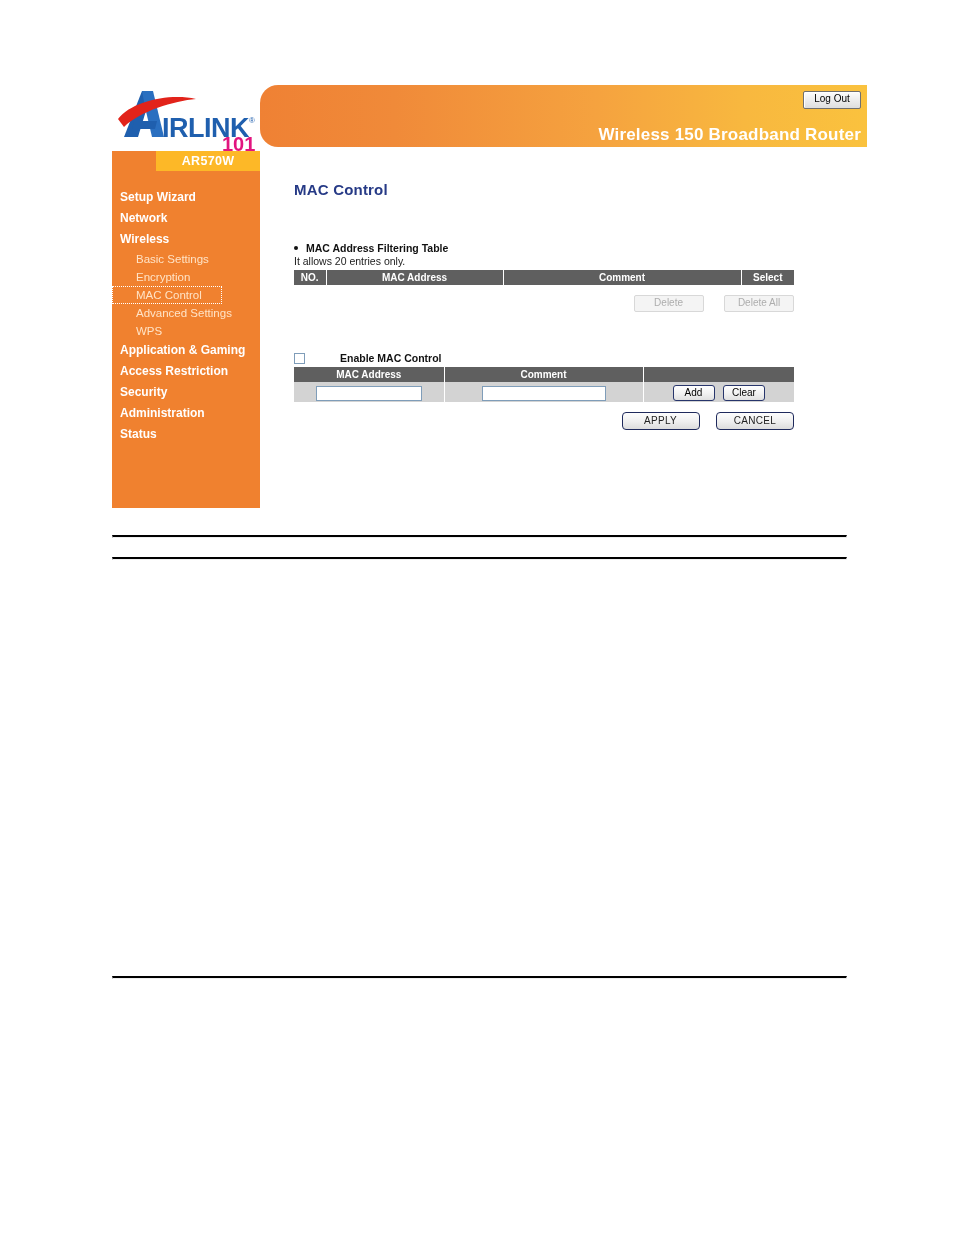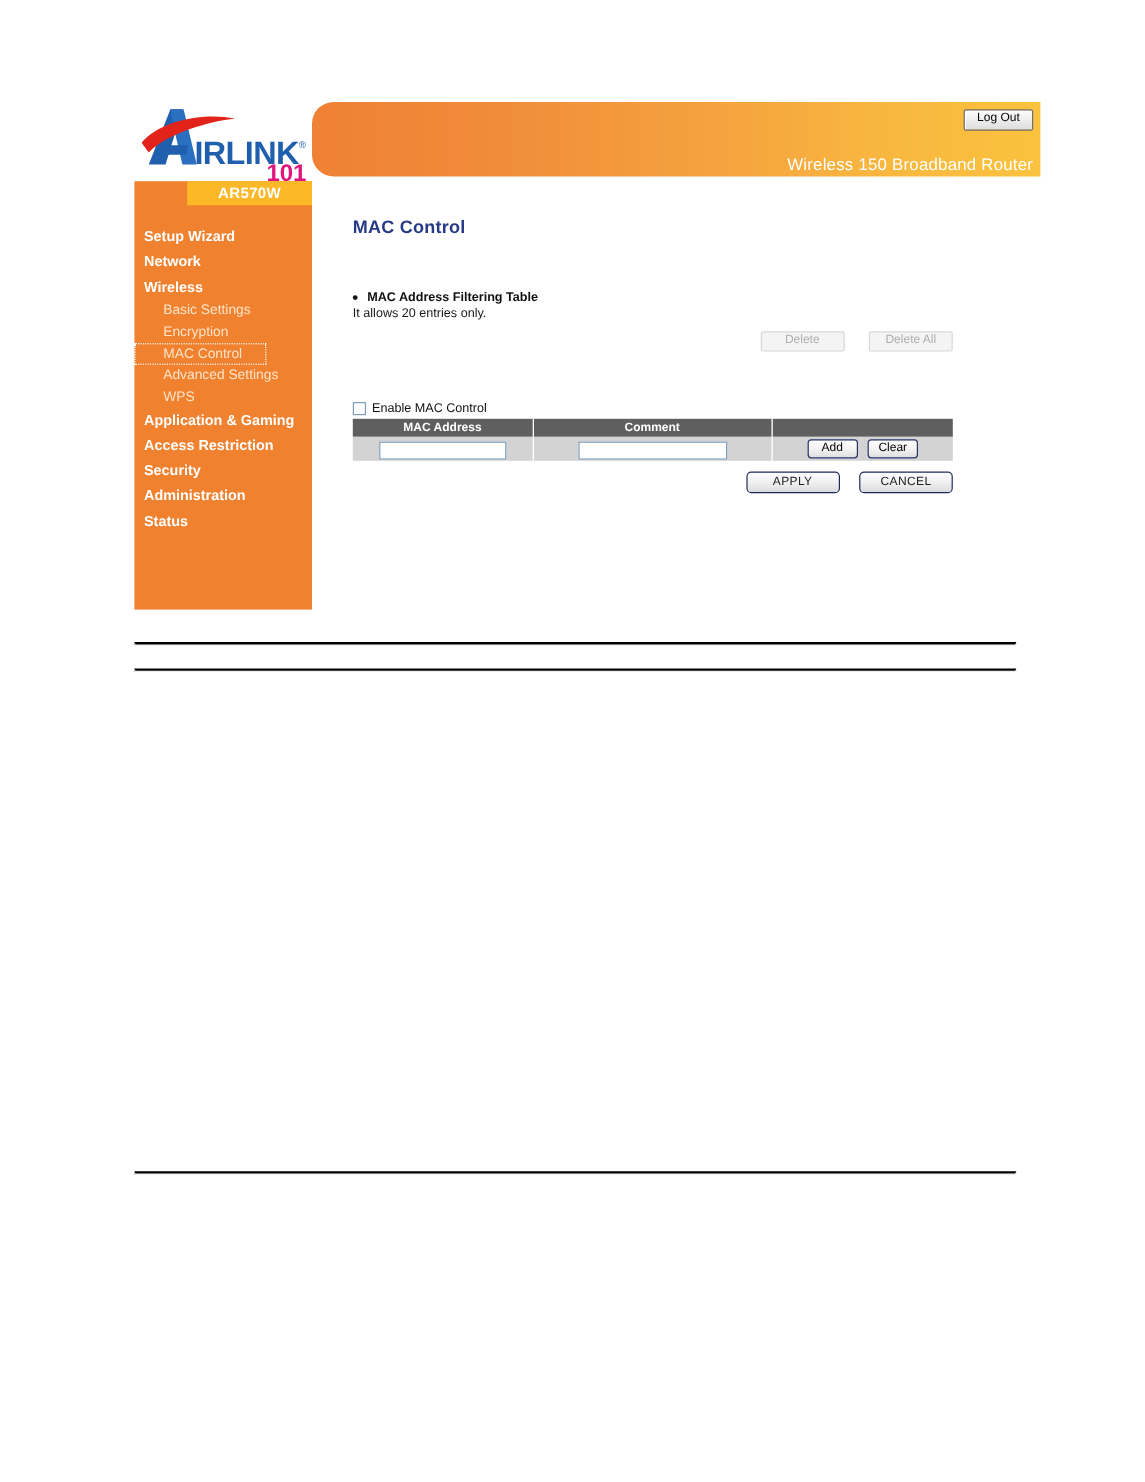--- a/index.html
+++ b/index.html
@@ -51,22 +51,22 @@
     background: linear-gradient(to right, #ef8134 0%, #f08a39 22%, #f5a23f 55%, #f8b83f 80%, #fac23e 100%);
     border-top-left-radius: 18px;
     border-bottom-left-radius: 18px;
     padding-left: 21px;
   }
   .banner-title {
     position: absolute;
     right: 6px;
     bottom: 2px;
     color: #ffffff;
-    font-size: 14px;
-    font-weight: normal;
+    font-size: 17px;
+    font-weight: bold;
     letter-spacing: 0.2px;
     white-space: nowrap;
   }
   .logout-btn {
     position: absolute;
     right: 6px;
     top: 6px;
     width: 56px;
     height: 16px;
     line-height: 14px;
@@ -259,24 +259,25 @@
     border: 1px solid #1f2a5c;
     border-radius: 4px;
     margin-left: 12px;
     letter-spacing: 0.3px;
   }
 
   .enable-row {
     margin-top: 40px;
     margin-bottom: 3px;
     font-size: 10.5px;
-    font-weight: normal;
+    font-weight: bold;
     color: #111111;
     display: flex;
     align-items: center;
+    gap: 30px;
   }
   .cbx {
     width: 11px; height: 11px;
     border: 1px solid #7f9db9;
     background: #ffffff;
     margin-right: 5px;
     display: inline-block;
     cursor: pointer;
     box-sizing: border-box;
   }
@@ -345,20 +346,37 @@
 
       <h1 class="page-title">MAC Control</h1>
 
 
       <div class="section-head">
         <span class="bullet"></span>
         <span>MAC Address Filtering Table</span>
       </div>
       <div class="section-note">It allows 20 entries only.</div>
 
+      <table class="grid">
+        <colgroup>
+          <col style="width:32px">
+          <col style="width:177px">
+          <col style="width:238px">
+          <col style="width:53px">
+        </colgroup>
+        <thead>
+          <tr>
+            <th>NO.</th>
+            <th>MAC Address</th>
+            <th>Comment</th>
+            <th>Select</th>
+          </tr>
+        </thead>
+        <tbody></tbody>
+      </table>
 
       <div class="btnrow">
         <span class="btn btn-disabled">Delete</span>
         <span class="btn btn-disabled">Delete All</span>
       </div>
 
       <div class="enable-row">
         <span class="cbx"></span>
         <span>Enable MAC Control</span>
       </div>

